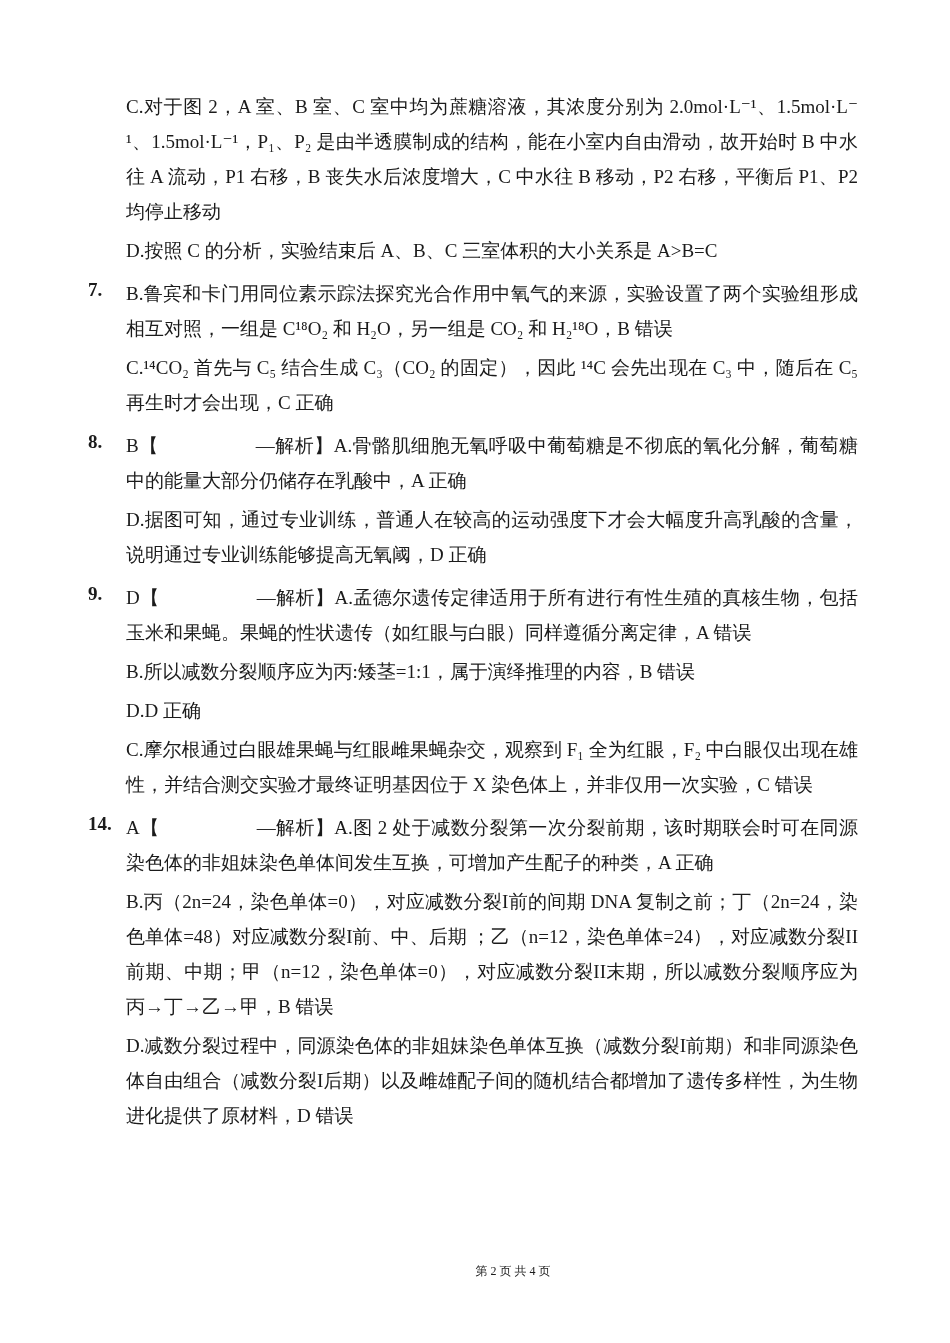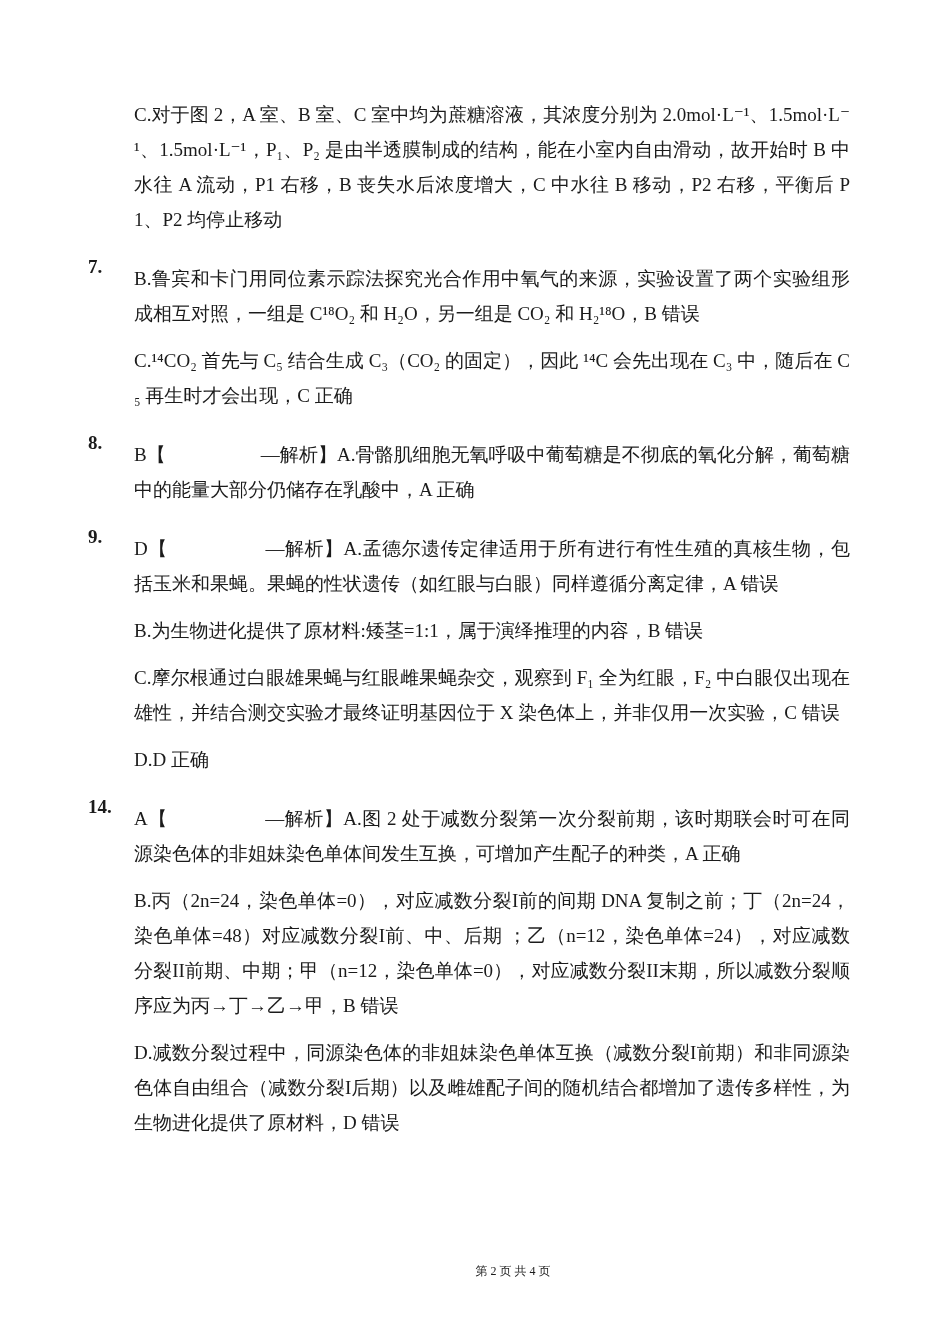--- a/index.html
+++ b/index.html
@@ -30,21 +30,21 @@
     font-size: 19px;
     line-height: 35px;
     font-weight: bold;
     white-space: nowrap;
   }
   .item .body {
     flex: 1 1 auto;
     min-width: 0;
   }
   .item .body p {
-    margin: 12px;
+    margin: 4px;
     font-size: 19px;
     line-height: 35px;
     text-align: justify;
     word-break: break-all;
   }
   .footer {
     position: absolute;
     top: 1258px;
     left: 0;
     width: 950px;
@@ -57,45 +57,47 @@
 </style>
 </head>
 <body>
 
 <main class="page">
 
   <section class="item">
     <div class="num"></div>
     <div class="body">
       <p>C.对于图 2，A 室、B 室、C 室中均为蔗糖溶液，其浓度分别为 2.0mol·L⁻¹、1.5mol·L⁻¹、1.5mol·L⁻¹，P₁、P₂ 是由半透膜制成的结构，能在小室内自由滑动，故开始时 B 中水往 A 流动，P1 右移，B 丧失水后浓度增大，C 中水往 B 移动，P2 右移，平衡后 P1、P2 均停止移动</p>
+      <p>D.按照 C 的分析，实验结束后 A、B、C 三室体积的大小关系是 A&gt;B=C</p>
     </div>
   </section>
 
   <section class="item">
     <div class="num">7.</div>
     <div class="body">
       <p>B.鲁宾和卡门用同位素示踪法探究光合作用中氧气的来源，实验设置了两个实验组形成相互对照，一组是 C¹⁸O₂ 和 H₂O，另一组是 CO₂ 和 H₂¹⁸O，B 错误</p>
       <p>C.¹⁴CO₂ 首先与 C₅ 结合生成 C₃（CO₂ 的固定），因此 ¹⁴C 会先出现在 C₃ 中，随后在 C₅ 再生时才会出现，C 正确</p>
     </div>
   </section>
 
   <section class="item">
     <div class="num">8.</div>
     <div class="body">
       <p>B【　　　　　—解析】A.骨骼肌细胞无氧呼吸中葡萄糖是不彻底的氧化分解，葡萄糖中的能量大部分仍储存在乳酸中，A 正确</p>
+      <p>D.据图可知，通过专业训练，普通人在较高的运动强度下才会大幅度升高乳酸的含量，说明通过专业训练能够提高无氧阈，D 正确</p>
     </div>
   </section>
 
   <section class="item">
     <div class="num">9.</div>
     <div class="body">
       <p>D【　　　　　—解析】A.孟德尔遗传定律适用于所有进行有性生殖的真核生物，包括玉米和果蝇。果蝇的性状遗传（如红眼与白眼）同样遵循分离定律，A 错误</p>
-      <p>B.为生物进化提供了原材料:矮茎=1:1，属于演绎推理的内容，B 错误</p>
+      <p>B.所以减数分裂顺序应为丙:矮茎=1:1，属于演绎推理的内容，B 错误</p>
+      <p>D.D 正确</p>
       <p>C.摩尔根通过白眼雄果蝇与红眼雌果蝇杂交，观察到 F₁ 全为红眼，F₂ 中白眼仅出现在雄性，并结合测交实验才最终证明基因位于 X 染色体上，并非仅用一次实验，C 错误</p>
-      <p>D.D 正确</p>
     </div>
   </section>
 
   <section class="item">
     <div class="num">14.</div>
     <div class="body">
       <p>A【　　　　　—解析】A.图 2 处于减数分裂第一次分裂前期，该时期联会时可在同源染色体的非姐妹染色单体间发生互换，可增加产生配子的种类，A 正确</p>
       <p>B.丙（2n=24，染色单体=0），对应减数分裂I前的间期 DNA 复制之前；丁（2n=24，染色单体=48）对应减数分裂I前、中、后期 ；乙（n=12，染色单体=24），对应减数分裂II前期、中期；甲（n=12，染色单体=0），对应减数分裂II末期，所以减数分裂顺序应为丙→丁→乙→甲，B 错误</p>
       <p>D.减数分裂过程中，同源染色体的非姐妹染色单体互换（减数分裂I前期）和非同源染色体自由组合（减数分裂I后期）以及雌雄配子间的随机结合都增加了遗传多样性，为生物进化提供了原材料，D 错误</p>
     </div>

